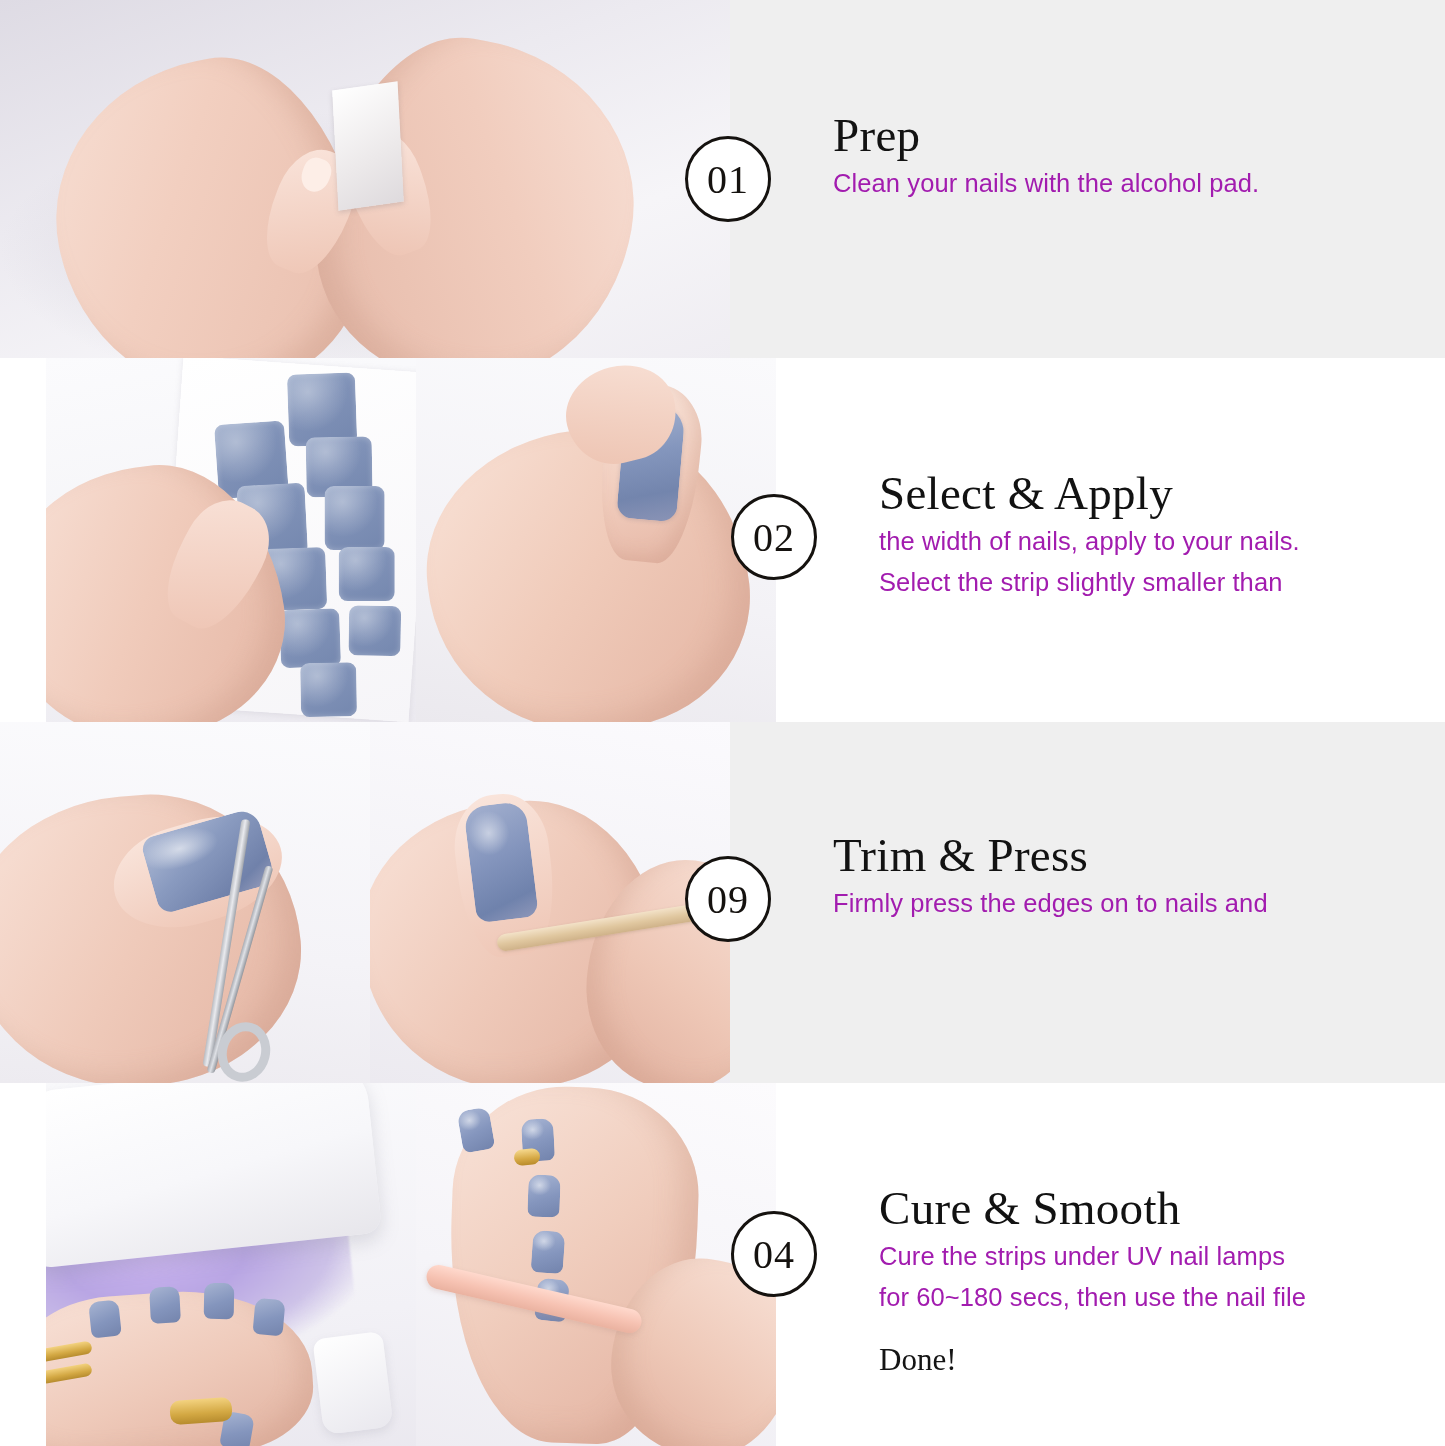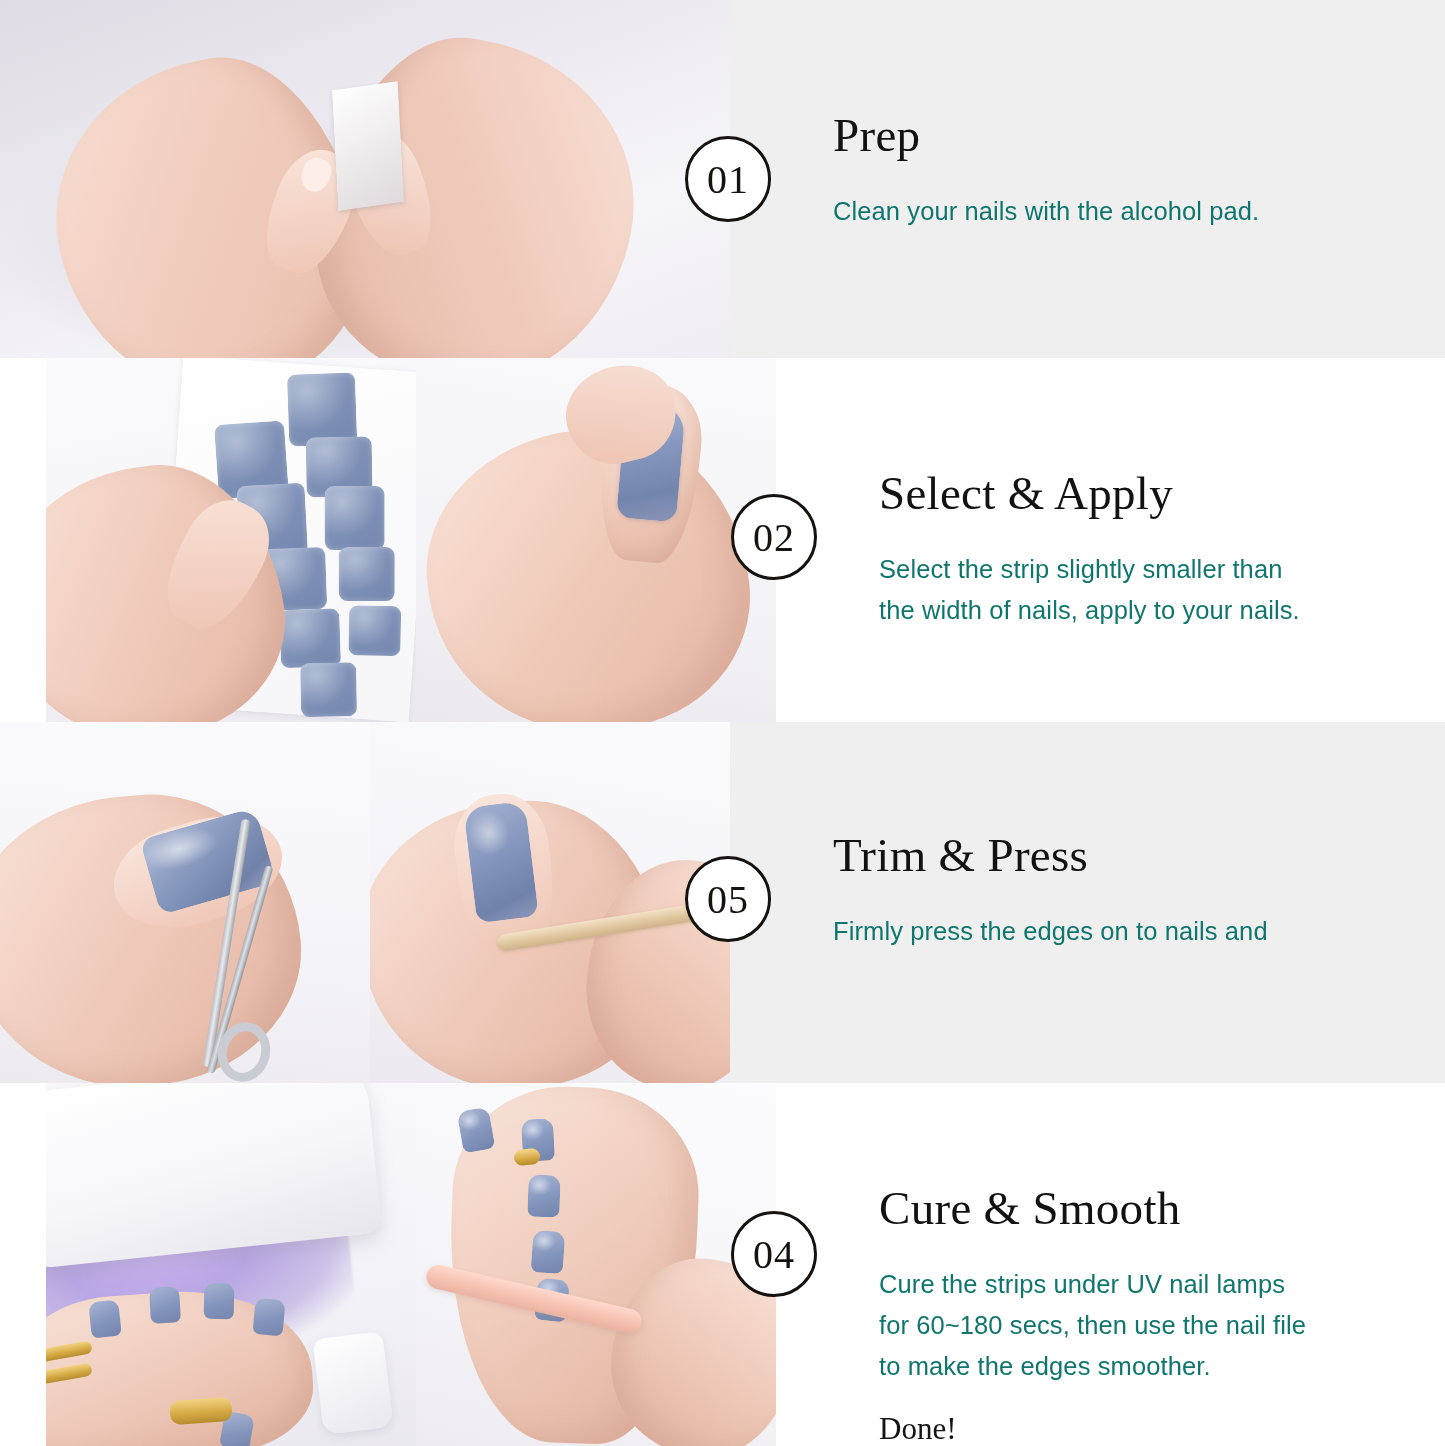--- a/index.html
+++ b/index.html
@@ -39,22 +39,22 @@
     z-index:5;
   }
   .text-block { position:absolute; left:103px; }
   .step-title {
     font-family:"Liberation Serif", serif;
     font-size:47px; line-height:1.0; color:#121212;
     letter-spacing:0.3px; white-space:nowrap;
   }
   .step-desc {
     font-family:"Liberation Sans", sans-serif;
-    font-size:25.5px; line-height:41px; color:#0f766e;
-    margin-top:32px; letter-spacing:0.1px;
+    font-size:25.5px; line-height:41px; color:#a21caf;
+    margin-top:4px; letter-spacing:0.1px;
   }
   .step-done {
     font-family:"Liberation Serif", serif;
     font-size:31px; color:#151515; margin-top:24px;
   }
 
   
   .ph-bg { position:absolute; inset:0; }
 
   
@@ -336,22 +336,22 @@
         <div class="pinch"></div>
       </div>
     </div>
     <div class="text-col">
       <div class="badge" style="left:-45px; top:136px;">
         <span>02</span>
       </div>
       <div class="text-block" style="top:112px;">
         <div class="step-title">Select &amp; Apply</div>
         <div class="step-desc">
+          <div>the width of nails, apply to your nails.</div>
           <div>Select the strip slightly smaller than</div>
-          <div>the width of nails, apply to your nails.</div>
         </div>
       </div>
     </div>
   </div>
 
   <div class="step-row shade-gray" style="height:361px;">
     <div class="photo-col">
       <div class="photo half-a r3a">
         <div class="ph-bg"></div>
         <div class="hand"></div>
@@ -365,21 +365,21 @@
         <div class="ph-bg"></div>
         <div class="hand"></div>
         <div class="thumb"></div>
         <div class="nail"></div>
         <div class="hand2"></div>
         <div class="stick"></div>
       </div>
     </div>
     <div class="text-col">
       <div class="badge" style="left:-45px; top:134px;">
-        <span>05</span>
+        <span>09</span>
       </div>
       <div class="text-block" style="top:110px;">
         <div class="step-title">Trim &amp; Press</div>
         <div class="step-desc">
           <div>Firmly press the edges on to nails and</div>
         </div>
       </div>
     </div>
   </div>
 
@@ -415,20 +415,19 @@
     </div>
     <div class="text-col">
       <div class="badge" style="left:-45px; top:128px;">
         <span>04</span>
       </div>
       <div class="text-block" style="top:102px;">
         <div class="step-title">Cure &amp; Smooth</div>
         <div class="step-desc">
           <div>Cure the strips under UV nail lamps</div>
           <div>for 60~180 secs, then use the nail file</div>
-          <div>to make the edges smoother.</div>
         </div>
         <div class="step-done">Done!</div>
       </div>
     </div>
   </div>
 
 </div>
 
 </body></html>

